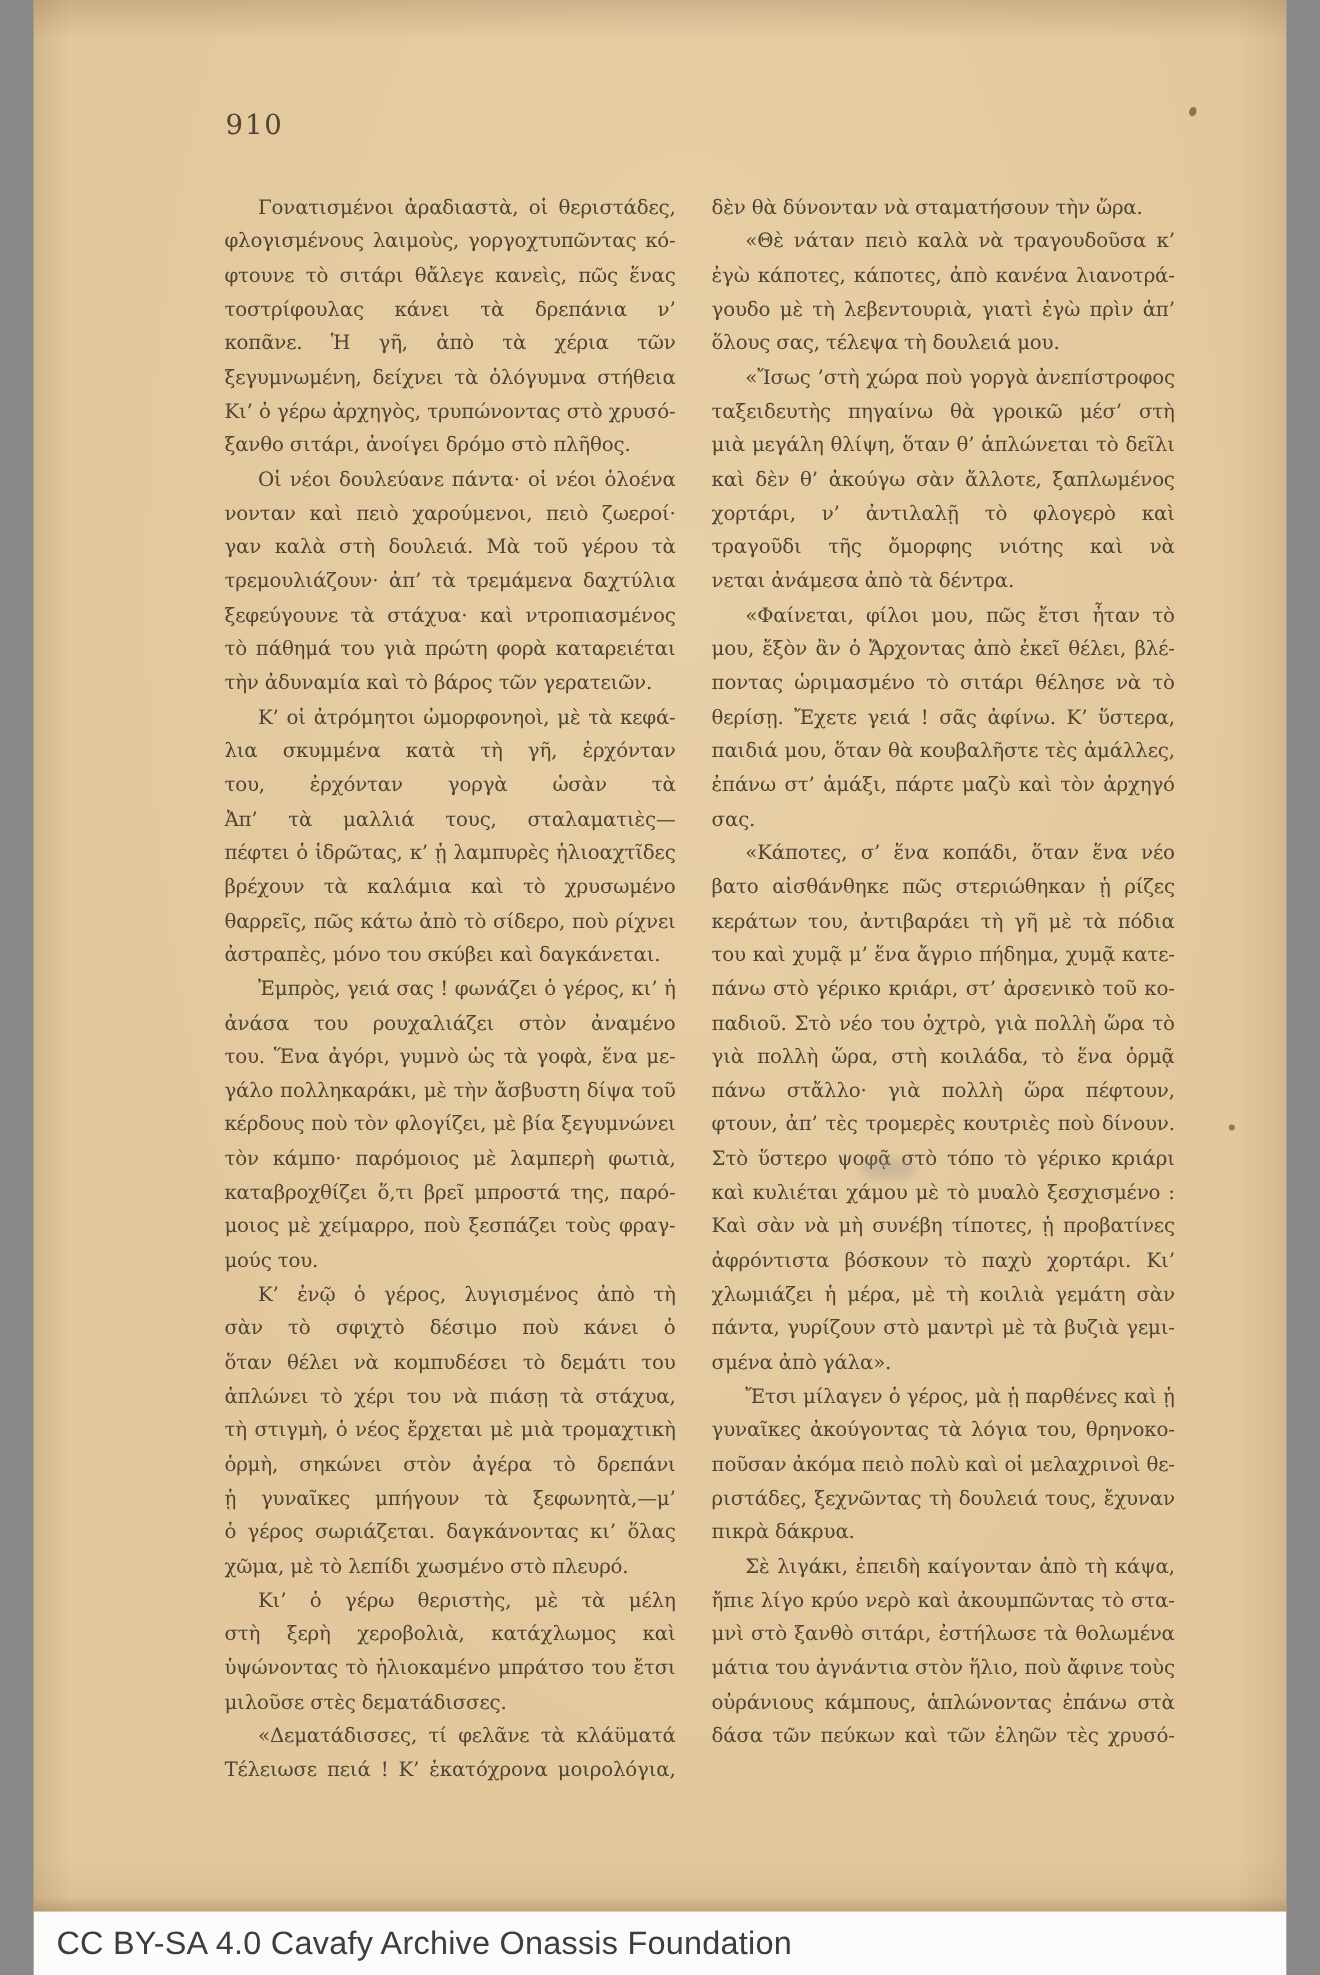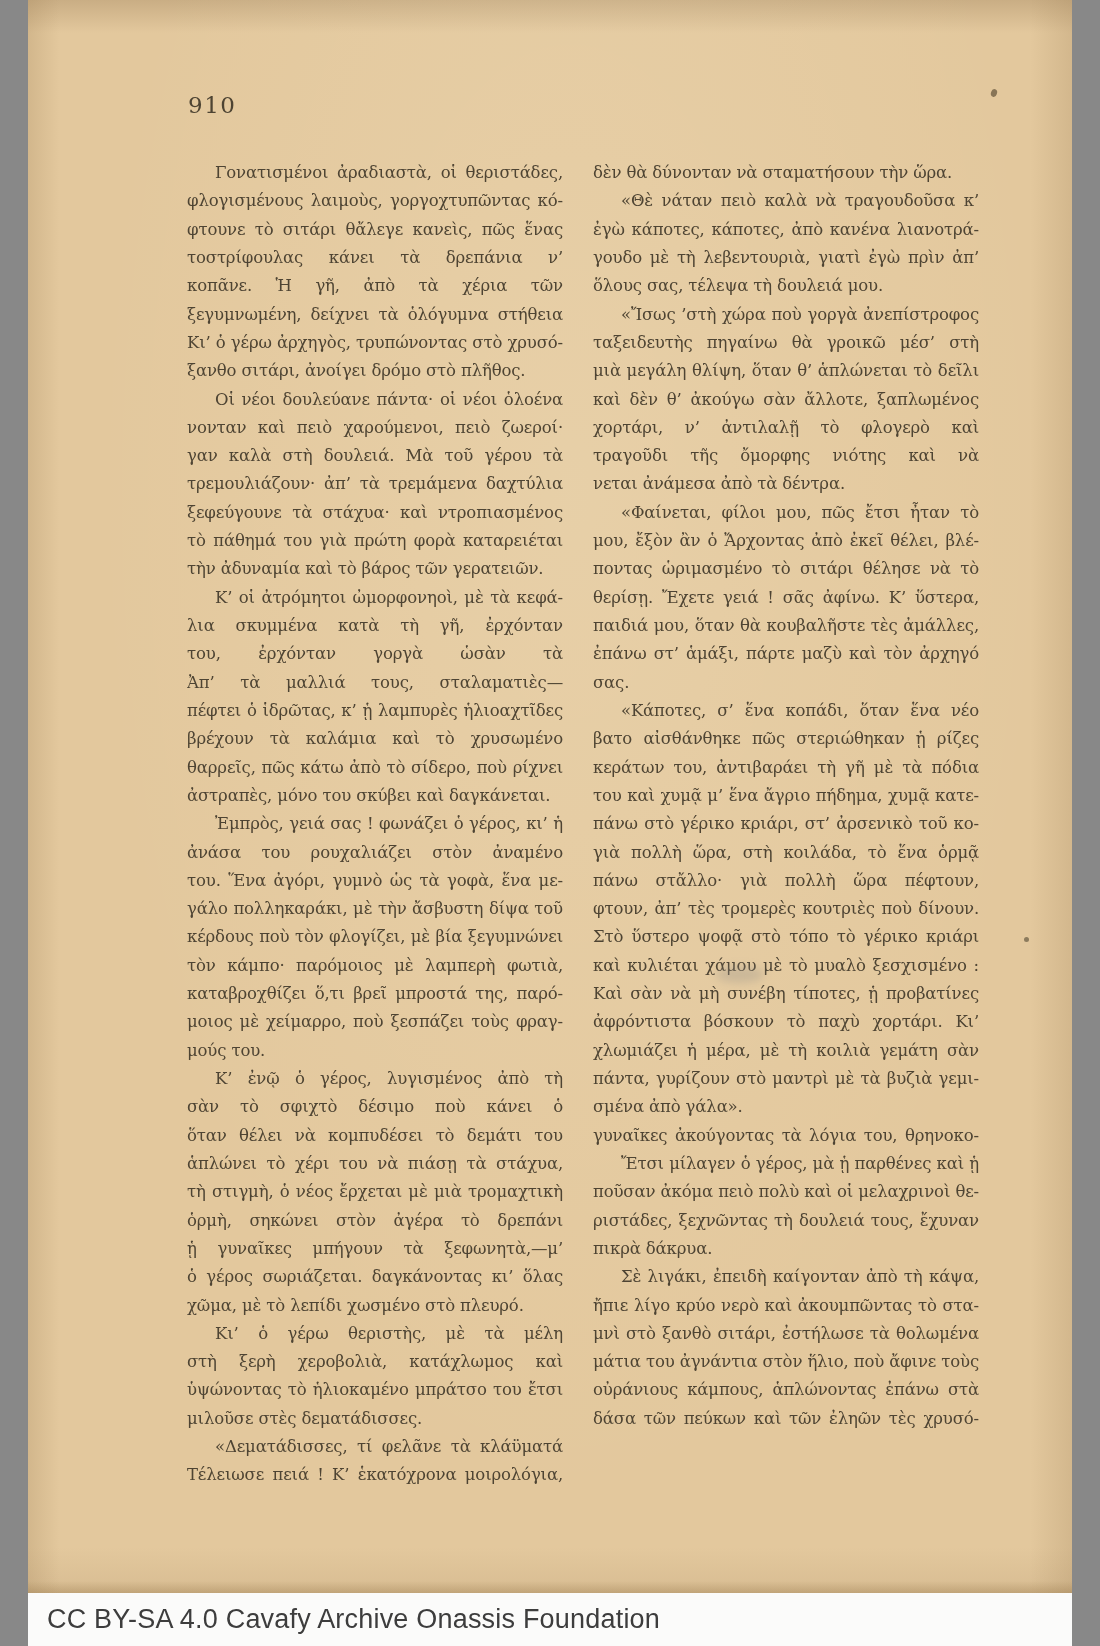--- a/index.html
+++ b/index.html
@@ -162,34 +162,35 @@
         <div class="ln">παιδιά μου, ὅταν θὰ κουβαλῆστε τὲς ἀμάλλες,</div>
         <div class="ln">ἐπάνω στ’ ἁμάξι, πάρτε μαζὺ καὶ τὸν ἀρχηγό</div>
         <div class="ln last">σας.</div>
       </div>
       <div class="para">
         <div class="ln ind">«Κάποτες, σ’ ἕνα κοπάδι, ὅταν ἕνα νέο πρό-</div>
         <div class="ln">βατο αἰσθάνθηκε πῶς στεριώθηκαν ᾑ ρίζες τῶν</div>
         <div class="ln">κεράτων του, ἀντιβαράει τὴ γῆ μὲ τὰ πόδια</div>
         <div class="ln">του καὶ χυμᾷ μ’ ἕνα ἄγριο πήδημα, χυμᾷ κατε-</div>
         <div class="ln">πάνω στὸ γέρικο κριάρι, στ’ ἀρσενικὸ τοῦ κο-</div>
+        <div class="ln">παδιοῦ. Στὸ νέο του ὀχτρὸ, γιὰ πολλὴ ὥρα τὸ</div>
         <div class="ln">γιὰ πολλὴ ὥρα, στὴ κοιλάδα, τὸ ἕνα ὁρμᾷ κατε-</div>
         <div class="ln">πάνω στἄλλο· γιὰ πολλὴ ὥρα πέφτουν, ξαναπέ-</div>
         <div class="ln">φτουν, ἀπ’ τὲς τρομερὲς κουτριὲς ποὺ δίνουν.</div>
         <div class="ln">Στὸ ὕστερο ψοφᾷ στὸ τόπο τὸ γέρικο κριάρι</div>
         <div class="ln">καὶ κυλιέται χάμου μὲ τὸ μυαλὸ ξεσχισμένο :</div>
         <div class="ln">Καὶ σὰν νὰ μὴ συνέβη τίποτες, ᾑ προβατίνες</div>
         <div class="ln">ἀφρόντιστα βόσκουν τὸ παχὺ χορτάρι. Κι’ ὅταν</div>
         <div class="ln">χλωμιάζει ἡ μέρα, μὲ τὴ κοιλιὰ γεμάτη σὰν</div>
         <div class="ln">πάντα, γυρίζουν στὸ μαντρὶ μὲ τὰ βυζιὰ γεμι-</div>
         <div class="ln last">σμένα ἀπὸ γάλα».</div>
       </div>
       <div class="para">
+        <div class="ln ind">Ἔτσι μίλαγεν ὁ γέρος, μὰ ᾑ παρθένες καὶ ᾑ</div>
         <div class="ln">γυναῖκες ἀκούγοντας τὰ λόγια του, θρηνοκο-</div>
-        <div class="ln ind">Ἔτσι μίλαγεν ὁ γέρος, μὰ ᾑ παρθένες καὶ ᾑ</div>
         <div class="ln">ποῦσαν ἀκόμα πειὸ πολὺ καὶ οἱ μελαχρινοὶ θε-</div>
         <div class="ln">ριστάδες, ξεχνῶντας τὴ δουλειά τους, ἔχυναν</div>
         <div class="ln last">πικρὰ δάκρυα.</div>
       </div>
       <div class="para">
         <div class="ln ind">Σὲ λιγάκι, ἐπειδὴ καίγονταν ἀπὸ τὴ κάψα,</div>
         <div class="ln">ἤπιε λίγο κρύο νερὸ καὶ ἀκουμπῶντας τὸ στα-</div>
         <div class="ln">μνὶ στὸ ξανθὸ σιτάρι, ἐστήλωσε τὰ θολωμένα</div>
         <div class="ln">μάτια του ἀγνάντια στὸν ἥλιο, ποὺ ἄφινε τοὺς</div>
         <div class="ln">οὐράνιους κάμπους, ἁπλώνοντας ἐπάνω στὰ</div>

